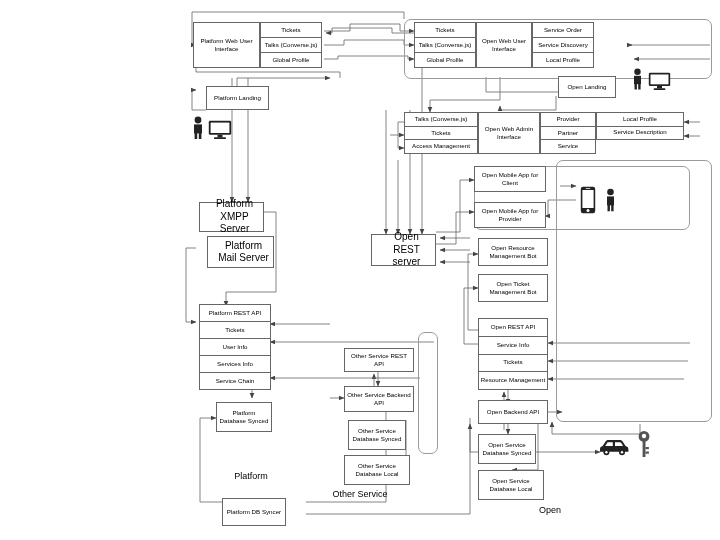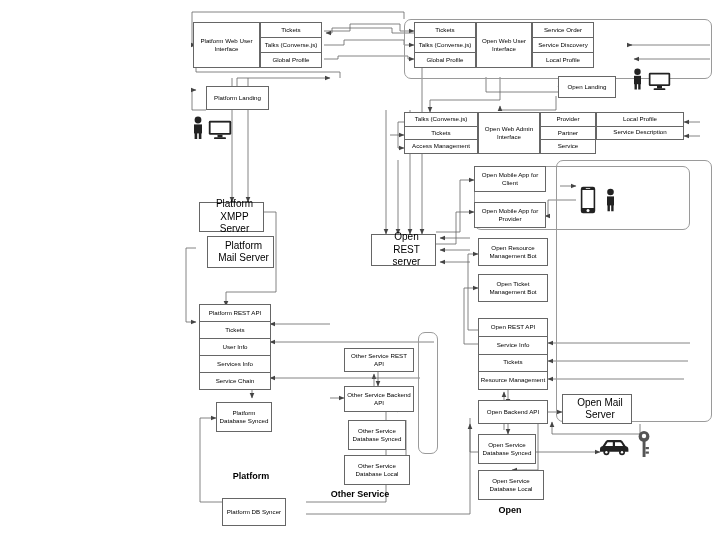--- a/index.html
+++ b/index.html
@@ -10,21 +10,21 @@
   .box{position:absolute;border:1px solid #666;background:#fff;box-sizing:border-box;
        display:flex;align-items:center;justify-content:center;text-align:center;
        font-size:6.2px;line-height:1.25;padding:1px 2px;z-index:3;}
   .box.big{font-size:10px;padding-left:8px;}
   .grp{position:absolute;border:1px solid #9a9a9a;border-radius:7px;background:transparent;z-index:1;}
   .stack{position:absolute;border:1px solid #666;background:#fff;box-sizing:border-box;z-index:3;
          display:flex;flex-direction:column;}
   .stack > div{flex:1;border-bottom:1px solid #666;display:flex;align-items:center;
                justify-content:center;font-size:6.2px;text-align:center;line-height:1.1;padding:0 1px;}
   .stack > div:last-child{border-bottom:none;}
-  .zlabel{position:absolute;font-size:9px;font-weight:bold;z-index:4;text-align:center;}
+  .zlabel{position:absolute;font-size:9px;font-weight:normal;z-index:4;text-align:center;}
   .ico{position:absolute;z-index:4;}
 </style>
 </head>
 <body>
 
 <div id="canvas">
 
   <div class="grp" style="left:404px;top:19px;width:306px;height:58px;"></div>
   <div class="grp" style="left:474px;top:166px;width:214px;height:62px;"></div>
   <div class="grp" style="left:556px;top:160px;width:154px;height:260px;"></div>
@@ -232,23 +232,22 @@
   <div class="stack" style="left:478px;top:318px;width:70px;height:72px;">
     <div>Open REST API</div>
     <div>Service Info</div>
     <div>Tickets</div>
     <div>Resource Management</div>
   </div>
 
   <div class="box" style="left:478px;top:400px;width:70px;height:24px;">Open Backend API</div>
   <div class="box" style="left:478px;top:434px;width:58px;height:30px;">Open Service Database Synced</div>
   <div class="box" style="left:478px;top:470px;width:66px;height:30px;">Open Service Database Local</div>
-  <div class="zlabel" style="left:470px;top:505px;width:80px;">Open</div>
-
-  <div class="box big" style="left:562px;top:394px;width:70px;height:30px;">Open Mail Server</div>
+  <div class="zlabel" style="left:470px;top:505px;width:80px;padding-left:40px;">Open</div>
+
 
   <div class="ico" style="left:598px;top:436px;">
     <svg width="34" height="20" viewBox="0 0 34 20">
       <path d="M2 13.5c0-2 1-3 2.6-3.4l2.8-4.4C8 4.6 9 4 10.4 4h11.4c1.4 0 2.4.6 3 1.7l2.8 4.4C29.2 10.5 30.4 11.5 30.4 13.5v2.2H2z" fill="#222"></path>
       <path d="M9.6 6.2h5.2v3.8H7.2zM17 6.2h4.8c.7 0 1.2.3 1.5.9l1.8 2.9H17z" fill="#fff"></path>
       <circle cx="8.4" cy="16.2" r="3" fill="#222"></circle>
         <circle cx="24" cy="16.2" r="3" fill="#222"></circle>
       <circle cx="8.4" cy="16.2" r="1.2" fill="#fff"></circle>
         <circle cx="24" cy="16.2" r="1.2" fill="#fff"></circle>
     </svg>

